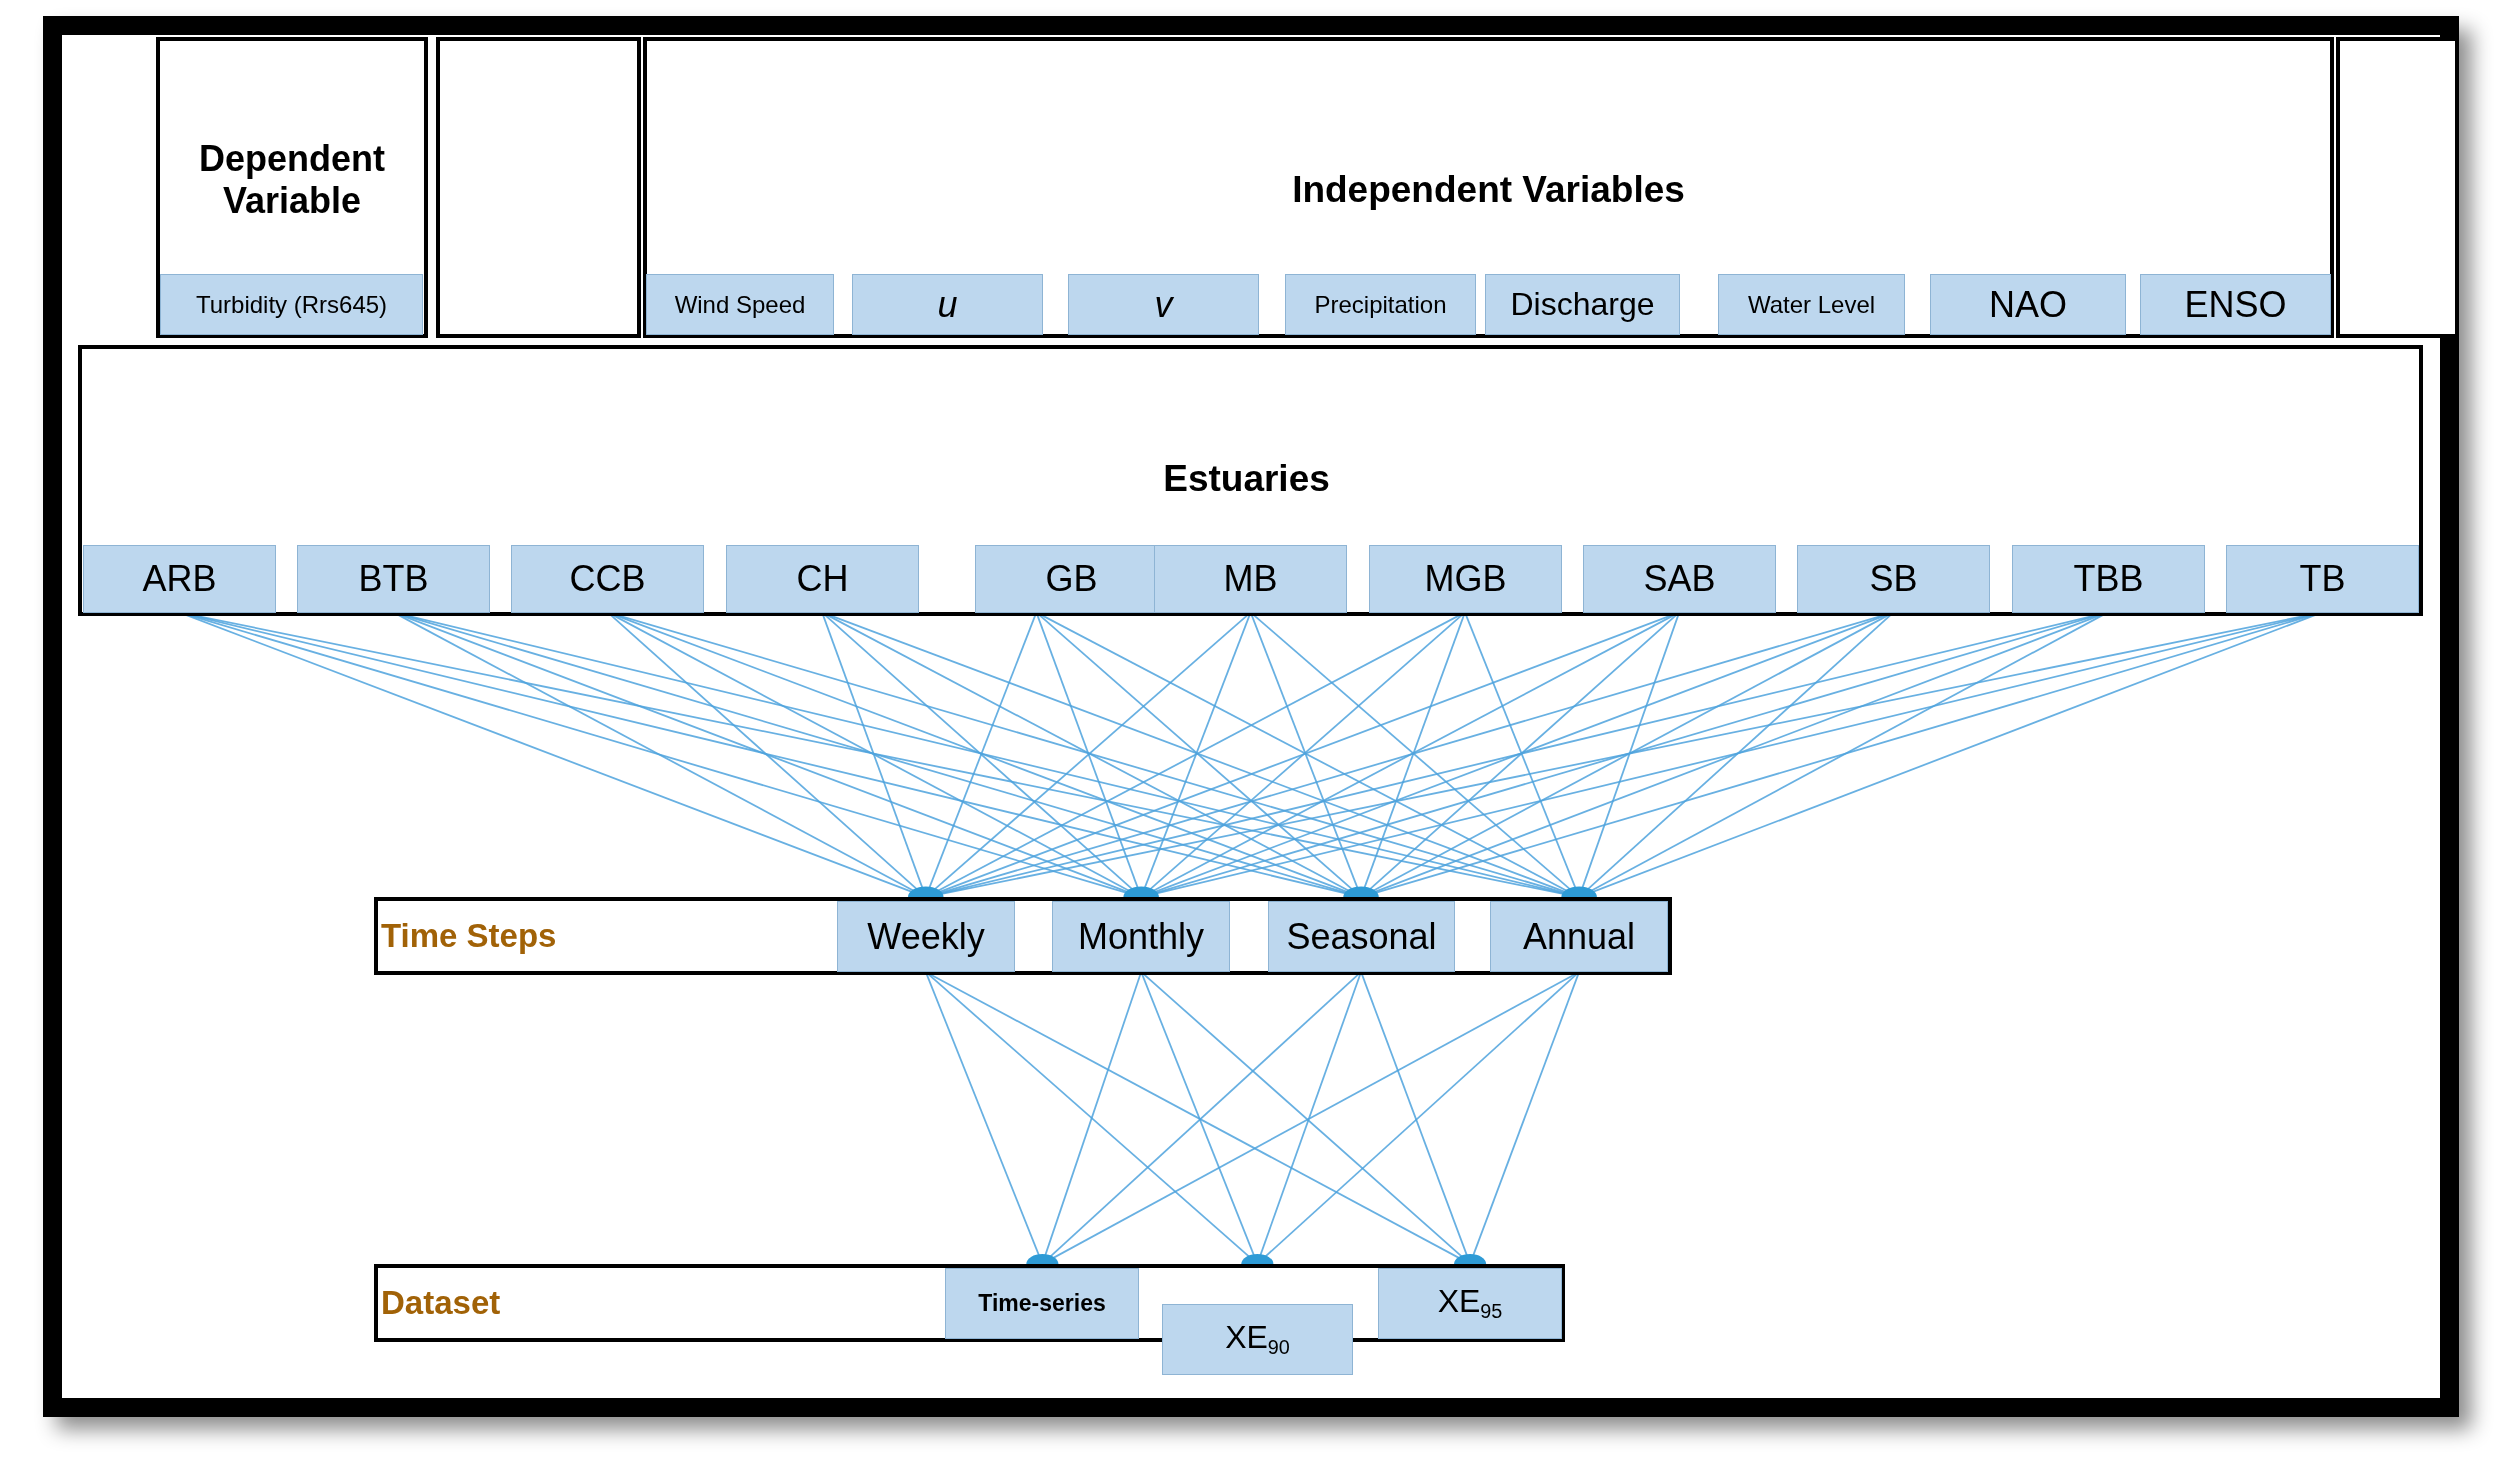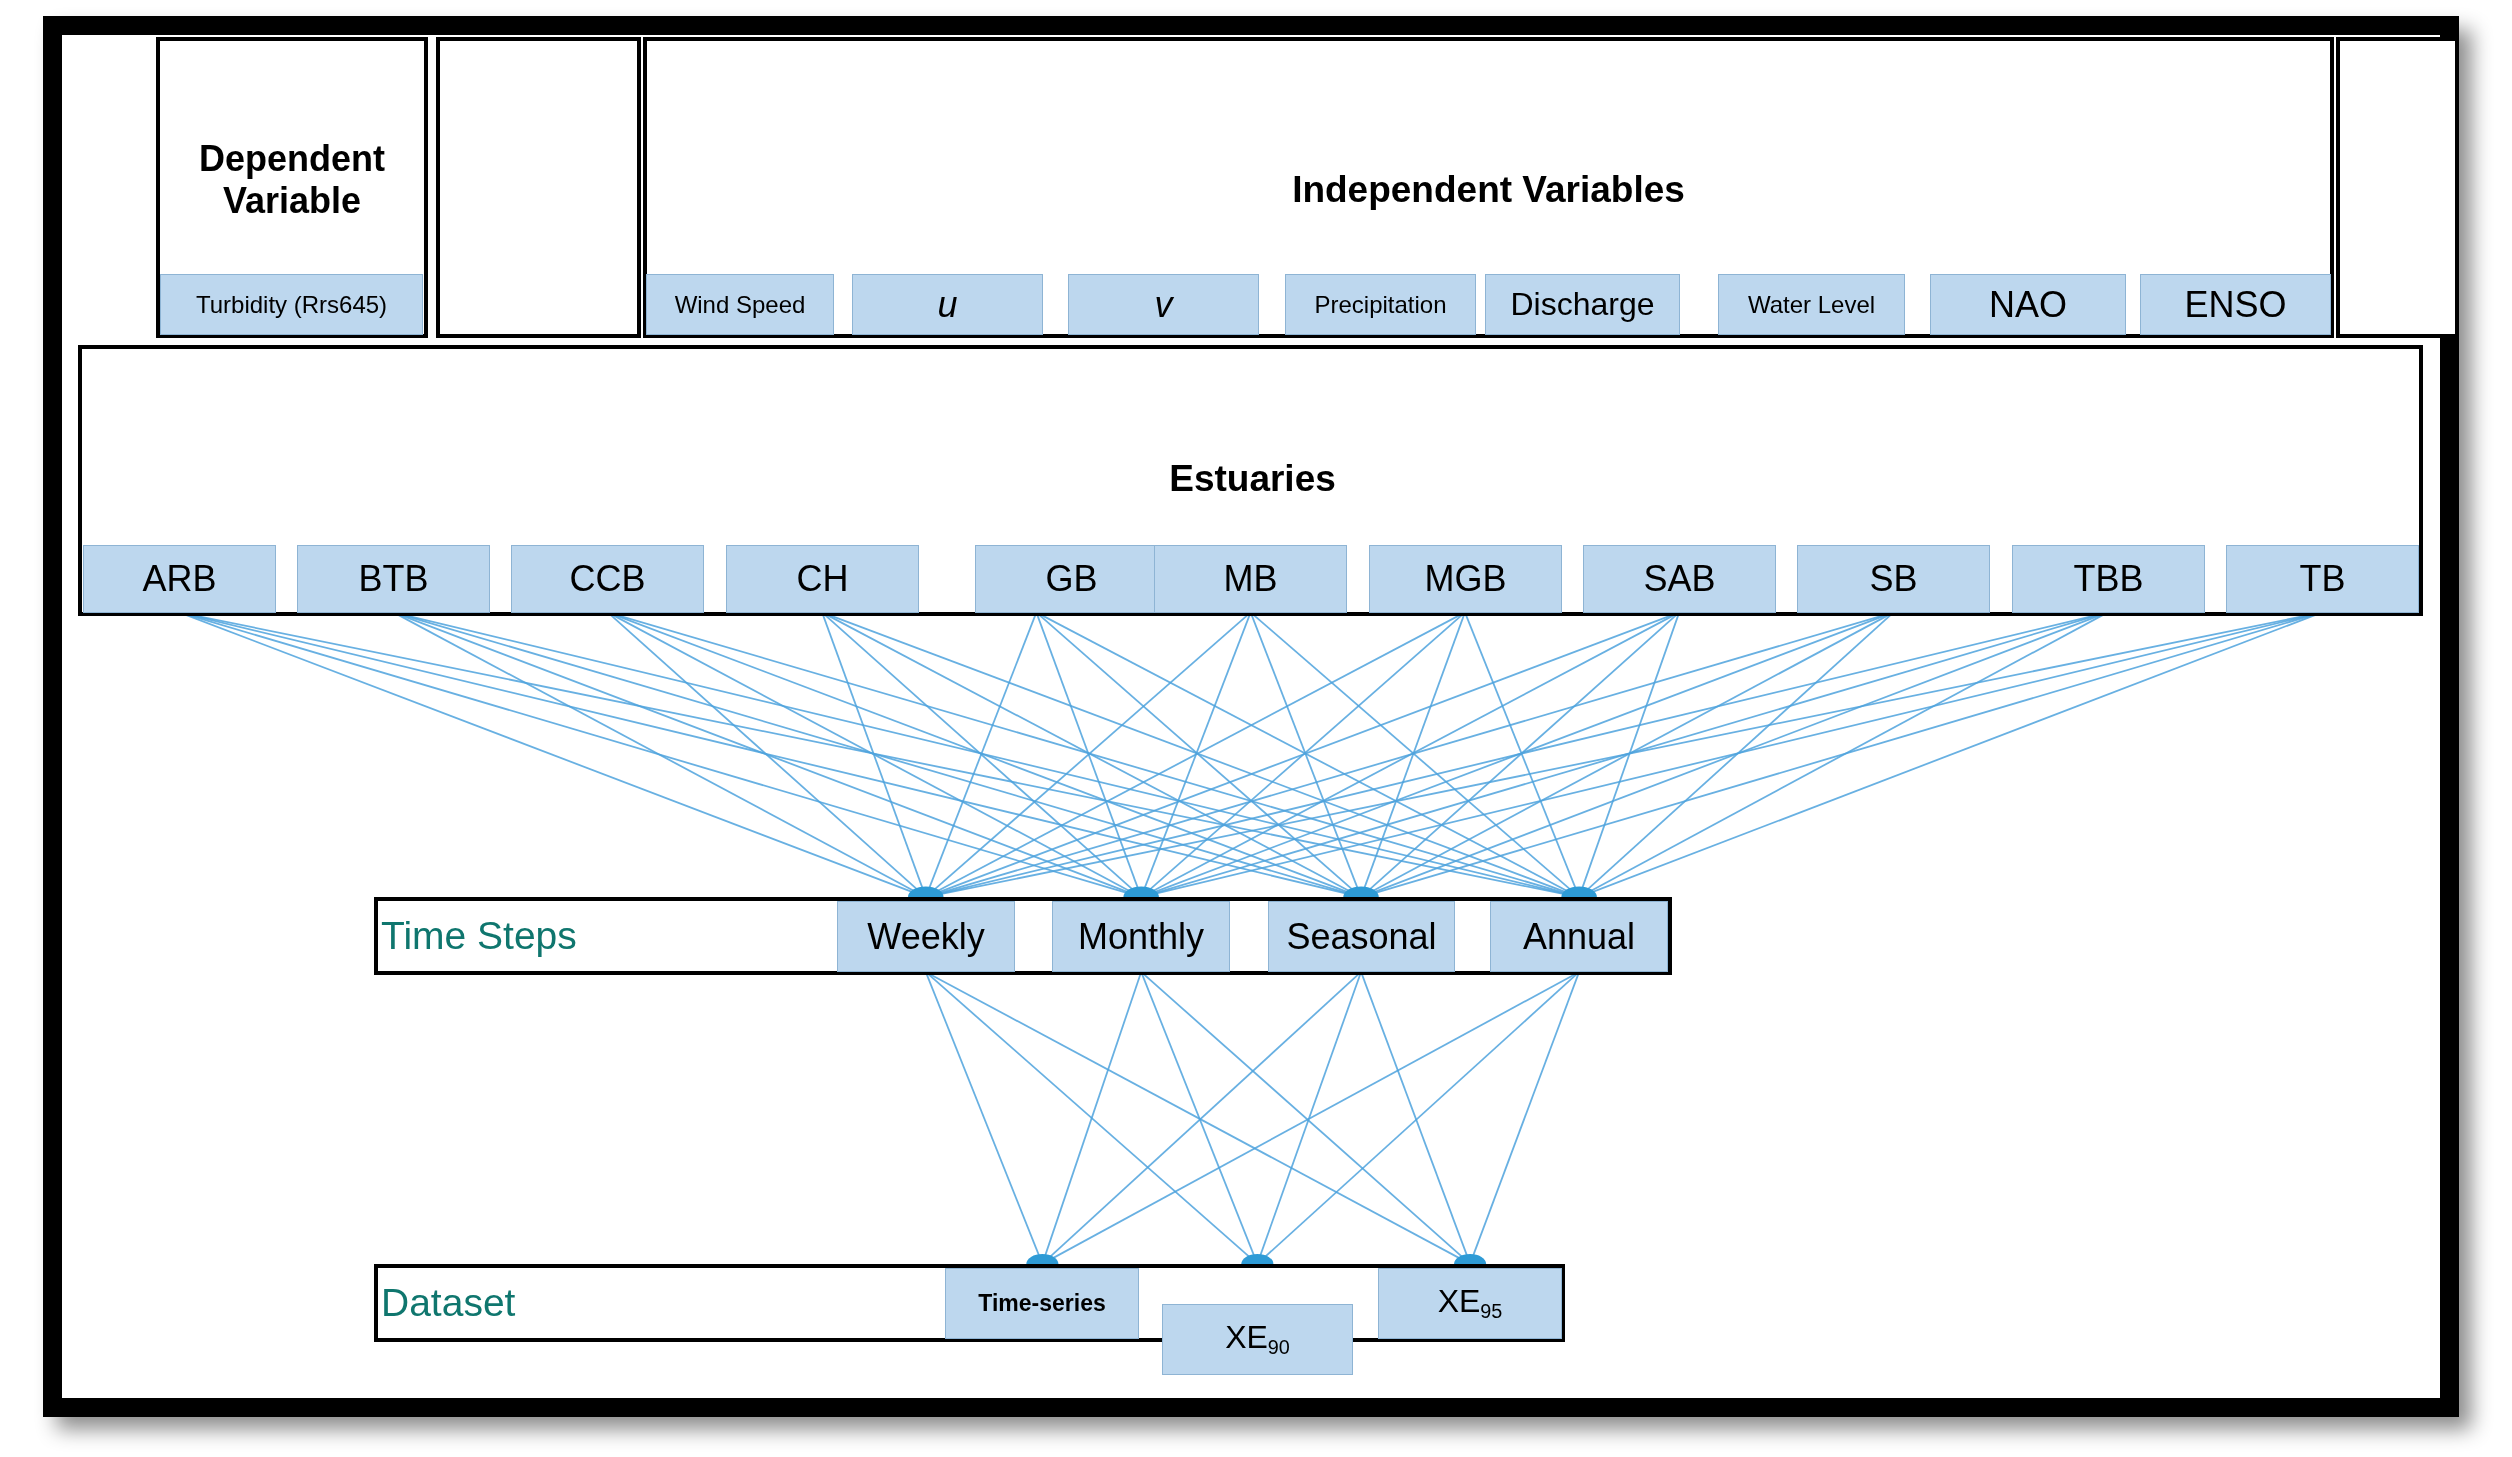--- a/index.html
+++ b/index.html
@@ -68,23 +68,23 @@
   .chip.med{font-size:32px;}
   .chip.big{font-size:36px;}
   .chip.ital{font-style:italic;font-size:36px;}
   .chip.bold-small{font-weight:bold;font-size:23px;}
 
   
   .row-label{
     position:absolute;
     display:flex;
     align-items:center;
-    font-weight:normal;
-    font-size:39px;
-    color:#0f766e;
+    font-weight:bold;
+    font-size:33px;
+    color:#a16207;
     z-index:6;
   }
 
   sub{font-size:0.62em; vertical-align:-0.28em;}
 </style>
 </head>
 <body>
 
 <div id="canvas">
 
@@ -191,21 +191,21 @@
   <div class="chip big" style="left:1930px; top:274px; width:196px; height:61px;">
     <span>NAO</span>
   </div>
   <div class="chip big" style="left:2140px; top:274px; width:191px; height:61px;">
     <span>ENSO</span>
   </div>
 
   <div class="sec" style="left:2336px; top:37px; width:123px; height:301px;"></div>
 
   <div class="sec" style="left:78px; top:345px; width:2345px; height:271px;"></div>
-  <div class="sec-title" style="left:80px; top:458px; width:2345px; font-size:37px;">Estuaries</div>
+  <div class="sec-title" style="left:74px; top:458px; width:2345px; font-size:37px;">Estuaries</div>
   <div id="estuary-chips">
       <div class="chip big" style="left: 83px; top: 545px; width: 193px; height: 68px;">
         <span>ARB</span>
       </div>
       <div class="chip big" style="left: 297px; top: 545px; width: 193px; height: 68px;">
         <span>BTB</span>
       </div>
       <div class="chip big" style="left: 511px; top: 545px; width: 193px; height: 68px;">
         <span>CCB</span>
       </div>

